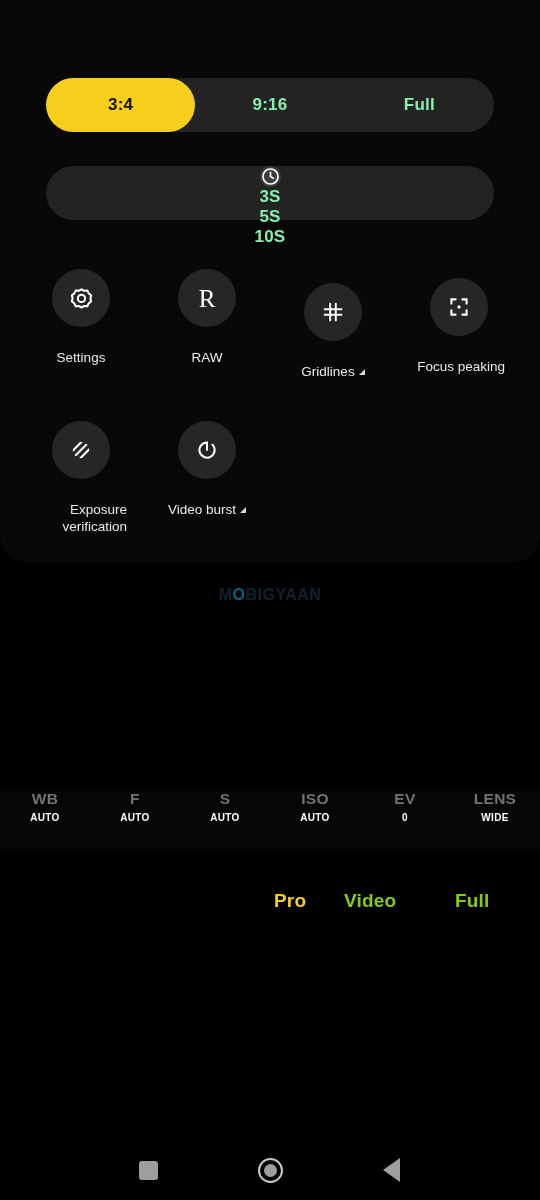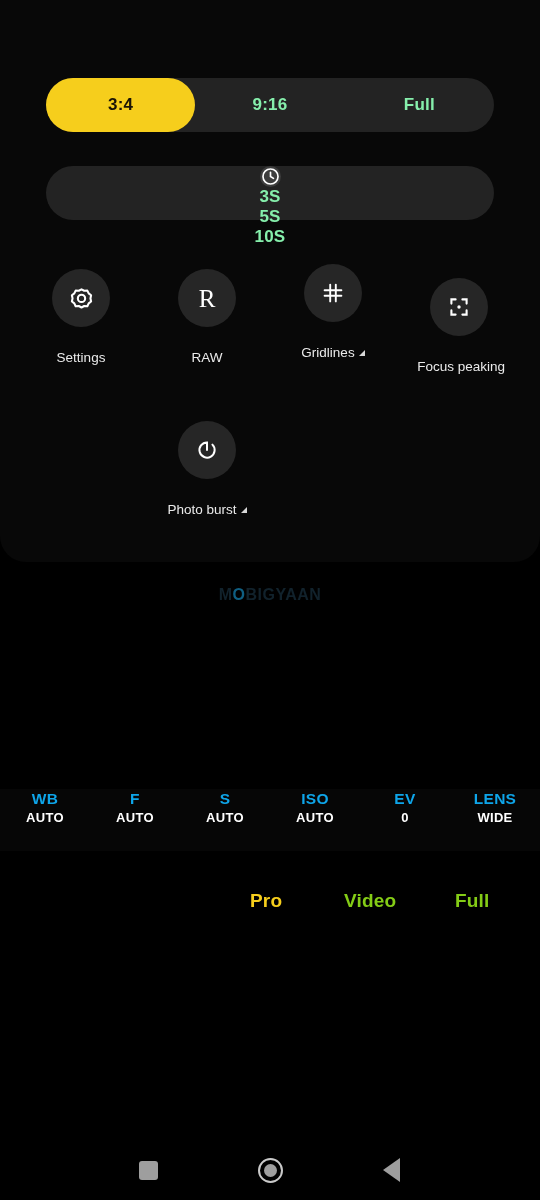--- a/index.html
+++ b/index.html
@@ -121,48 +121,48 @@
     position:absolute; left:0; top:789px;
     width:540px; height:62px;
     background:#060606;
     display:flex; align-items:flex-start;
   }
   .pro-col {
     flex:1 1 0;
     display:flex; flex-direction:column; align-items:center;
   }
   .pro-key {
-    color:#0ea5e9;
+    color:#737373;
     font-size:15.5px;
     font-weight:bold;
     line-height:20px;
     letter-spacing:0.3px;
   }
   .pro-val {
     color:#ffffff;
-    font-size:13px;
+    font-size:10px;
     font-weight:bold;
     line-height:18px;
     letter-spacing:0.3px;
   }
 
   
   #mode-row {
     position:absolute; left:0; top:884px;
     width:540px; height:34px;
     display:flex; align-items:center;
   }
   .mode {
     position:absolute;
     font-size:19px;
     font-weight:bold;
     color:#84cc16;
     letter-spacing:0.2px;
   }
-  .mode.active { color:#f6ce1c; }
+  .mode.active { color:#f6ce1c;margin-left:24px; }
 
   
   #shutter-row {
     position:absolute; left:0; top:965px;
     width:540px; height:102px;
   }
 
   
   #nav-bar {
     position:absolute; left:0; top:1140px;
@@ -236,50 +236,68 @@
       <div class="tool-label">Settings</div>
     </div>
 
     <div class="tool" style="left:155px; top:269px;">
       <div class="tool-circle">
         <span class="raw-letter">R</span>
       </div>
       <div class="tool-label">RAW</div>
     </div>
 
-    <div class="tool" style="left:281px; top:264px;">
+    <div class="tool" style="left:281px; top:283px;">
       <div class="tool-circle">
         <svg width="24" height="24" viewBox="0 0 24 24" fill="none" stroke="#ffffff" stroke-width="1.9" stroke-linecap="round">
           <path d="M9.2 3.6 V20.4 M14.8 3.6 V20.4 M3.6 9.2 H20.4 M3.6 14.8 H20.4"></path>
         </svg>
       </div>
       <div class="tool-label">
         <span>Gridlines</span><i class="caret"></i>
       </div>
     </div>
 
     <div class="tool" style="left:407px; top:278px;">
       <div class="tool-circle">
         <svg width="24" height="24" viewBox="0 0 24 24" fill="none" stroke="#ffffff" stroke-width="2.1" stroke-linecap="round">
           <path d="M4.4 8.6 V4.4 H8.6 M15.4 4.4 H19.6 V8.6 M19.6 15.4 V19.6 H15.4 M8.6 19.6 H4.4 V15.4"></path>
           <circle cx="12" cy="12" r="1.7" fill="#ffffff" stroke="none"></circle>
         </svg>
       </div>
       <div class="tool-label two-line">Focus peaking</div>
     </div>
 
+    <div class="tool" style="left:29px; top:421px;">
+      <div class="tool-circle">
+        <svg width="26" height="26" viewBox="0 0 24 24">
+          <defs>
+            <clipPath id="zclip">
+                <circle cx="12" cy="12" r="7.6"></circle>
+              </clipPath>
+          </defs>
+          <g clip-path="url(#zclip)" stroke="#ffffff" stroke-width="2" stroke-linecap="round">
+            <path d="M1 16 L16 1"></path>
+            <path d="M5 19 L20 4"></path>
+            <path d="M9 22 L24 7"></path>
+            <path d="M-3 13 L12 -2"></path>
+          </g>
+        </svg>
+      </div>
+      <div class="tool-label two-line">Exposure verification</div>
+    </div>
 
     <div class="tool" style="left:155px; top:421px;">
       <div class="tool-circle">
         <svg width="24" height="24" viewBox="0 0 24 24" fill="none" stroke="#ffffff" stroke-width="2" stroke-linecap="round">
           <path d="M12 12 L12 4.4 A7.6 7.6 0 1 0 17.4 6.6"></path>
         </svg>
       </div>
       <div class="tool-label">
-        <span>Photo burst</span><i class="caret"></i>
+        <span>Video burst</span><i class="caret"></i>
       </div>
     </div>
 
   </div>
 
   <div id="watermark">
     <span>M</span><span class="wm-o">O</span><span>BIGYAAN</span>
   </div>
 
   <div id="pro-strip">

